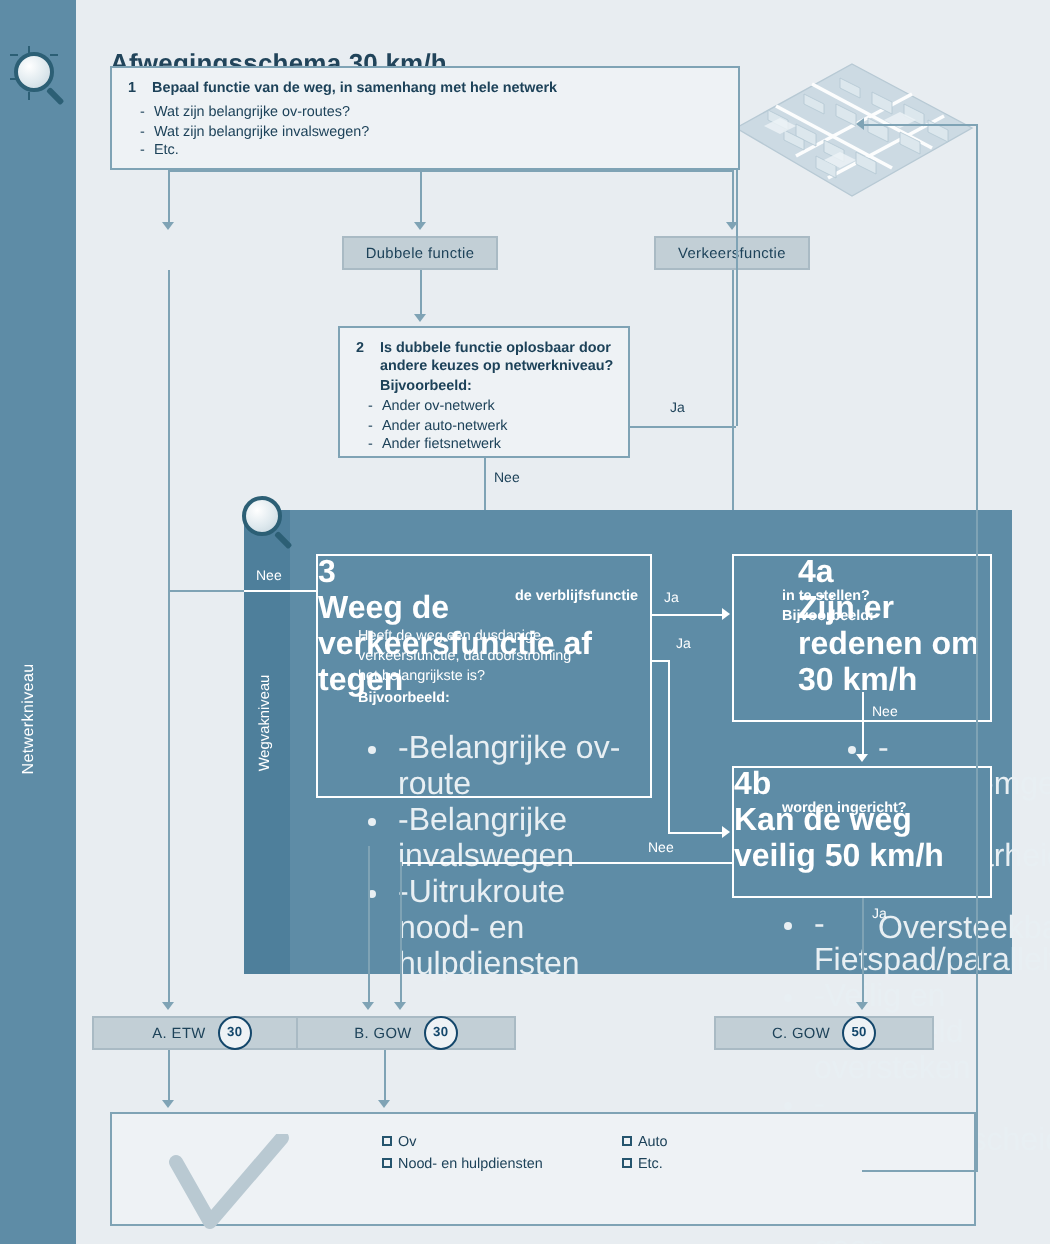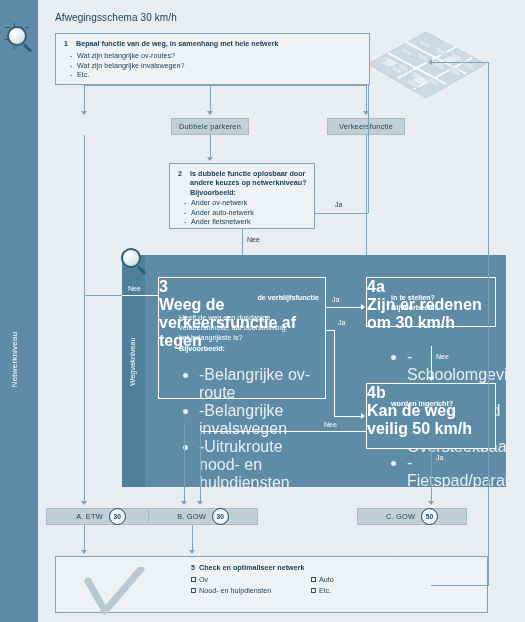--- a/index.html
+++ b/index.html
@@ -47,22 +47,22 @@
   }
   .mag .ray{position:absolute;background:#2c5f75;}
 
   
   .canvas{
     position:absolute;left:38px;top:0;right:0;bottom:0;
     background:#e8edf1;
   }
 
   .title{
-    position:absolute;left:17px;top:12px;
-    font-size:10px;color:#21445a;font-weight:400;letter-spacing:.1px;
+    position:absolute;left:17px;top:24px;
+    font-size:13px;color:#21445a;font-weight:700;letter-spacing:.1px;
   }
 
   
   .box{
     position:absolute;
     background:#eef2f5;
     border:1px solid #7fa3b5;
     box-sizing:border-box;
   }
   .box .bnum{
@@ -246,21 +246,21 @@
 
     <div class="ln h" style="left:46px;top:85px;width:282px;"></div>
     <div class="ln v" style="left:46px;top:85px;height:26px;"></div>
     <div class="ln v" style="left:172px;top:85px;height:26px;"></div>
     <div class="ln v" style="left:328px;top:85px;height:26px;"></div>
     <div class="arw" style="left:43px;top:111px;"></div>
     <div class="arw" style="left:169px;top:111px;"></div>
     <div class="arw" style="left:325px;top:111px;"></div>
 
     <div class="bar" style="left:133px;top:118px;width:78px;">
-      <span>Dubbele parkeren</span>
+      <span>Dubbele functie</span>
     </div>
     <div class="bar" style="left:289px;top:118px;width:78px;">
       <span>Verkeersfunctie</span>
     </div>
 
     <div class="ln v" style="left:46px;top:135px;height:366px;"></div>
     <div class="arw" style="left:43px;top:501px;"></div>
 
     <div class="ln v" style="left:328px;top:135px;height:138px;"></div>
     <div class="arw" style="left:325px;top:273px;"></div>
@@ -306,21 +306,21 @@
         <div class="sub subn" style="top:45px;">verkeersfunctie, dat doorstroming</div>
         <div class="sub subn" style="top:55px;">het belangrijkste is?</div>
         <div class="sub" style="top:66px;">Bijvoorbeeld:</div>
         <ul style="top:77px;left:12px;">
           <li><span class="dash">-</span><span>Belangrijke ov-route</span></li>
           <li><span class="dash">-</span><span>Belangrijke invalswegen</span></li>
           <li><span class="dash">-</span><span>Uitrukroute nood- en hulpdiensten</span></li>
         </ul>
       </div>
 
-      <div class="dbox" style="left:244px;top:22px;width:130px;height:50px;">
+      <div class="dbox" style="left:244px;top:22px;width:130px;height:84px;padding-left:32px;">
         <div class="bnum">4a</div>
         <div class="btitle" style="left:24px;">Zijn er redenen om 30 km/h</div>
         <div class="sub" style="left:24px;top:15px;">in te stellen?</div>
         <div class="sub" style="left:24px;top:25px;">Bijvoorbeeld:</div>
         <ul style="top:36px;left:12px;">
           <li><span class="dash" style="width:12px;">-</span><span>Schoolomgeving</span></li>
           <li><span class="dash" style="width:12px;">-</span><span>Leefbaarheid</span></li>
           <li><span class="dash" style="width:12px;">-</span><span>Oversteekbaarheid</span></li>
         </ul>
       </div>
@@ -394,23 +394,20 @@
     <div class="ln v" style="left:154px;top:525px;height:25px;"></div>
     <div class="arw" style="left:151px;top:550px;"></div>
 
     <div class="box" style="left:17px;top:556px;width:433px;height:57px;">
       <div class="bigcheck">
         <svg width="62" height="50" viewBox="0 0 62 50">
           <path d="M4 14 L21 44 L57 2" fill="none" stroke="#b9c9d2" stroke-width="7" stroke-linecap="round" stroke-linejoin="round"></path>
         </svg>
       </div>
       <div style="position:absolute;left:135px;top:6px;">
-        <div style="font-size:7.2px;font-weight:700;color:#1d4259;">
-          <span>5</span>&nbsp;&nbsp;<span>Check en optimaliseer netwerk</span>
-        </div>
         <div style="display:flex;margin-top:2px;">
           <div style="width:120px;">
             <div class="ckitem"><span class="checkbox-sq"></span><span>Ov</span></div>
             <div class="ckitem"><span class="checkbox-sq"></span><span>Nood- en hulpdiensten</span></div>
           </div>
           <div style="width:80px;">
             <div class="ckitem"><span class="checkbox-sq"></span><span>Auto</span></div>
             <div class="ckitem"><span class="checkbox-sq"></span><span>Etc.</span></div>
           </div>
         </div>

